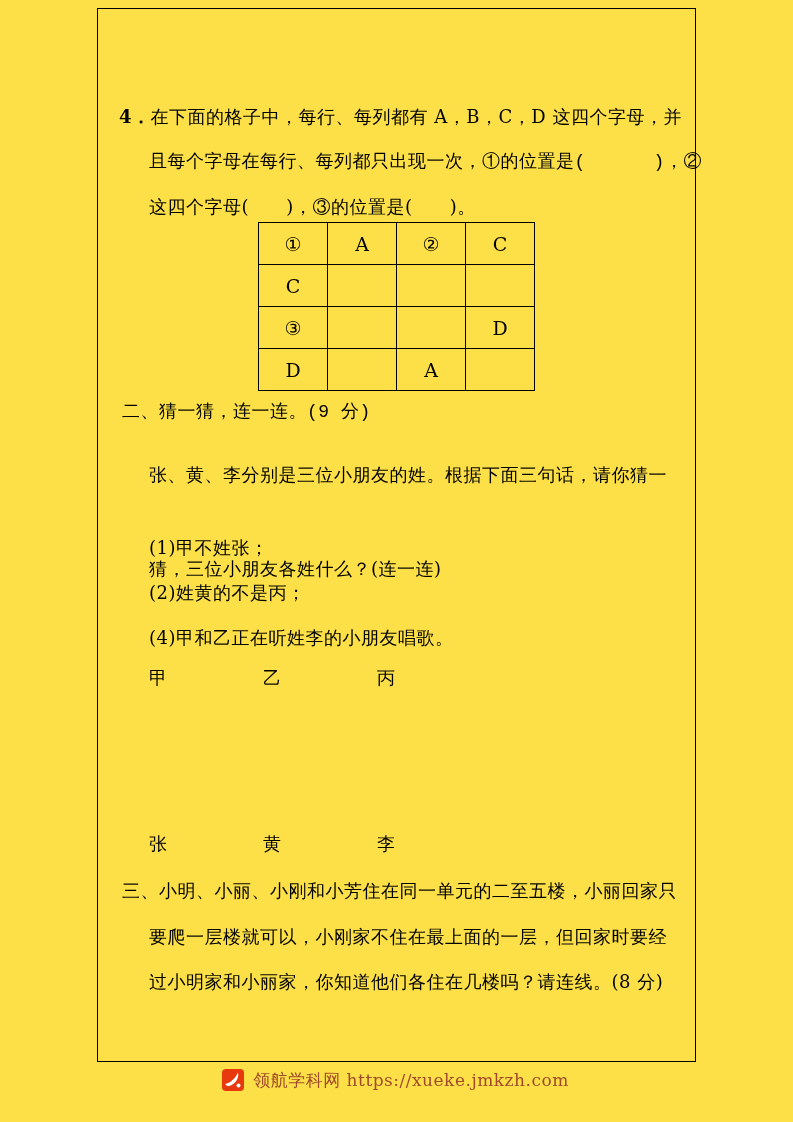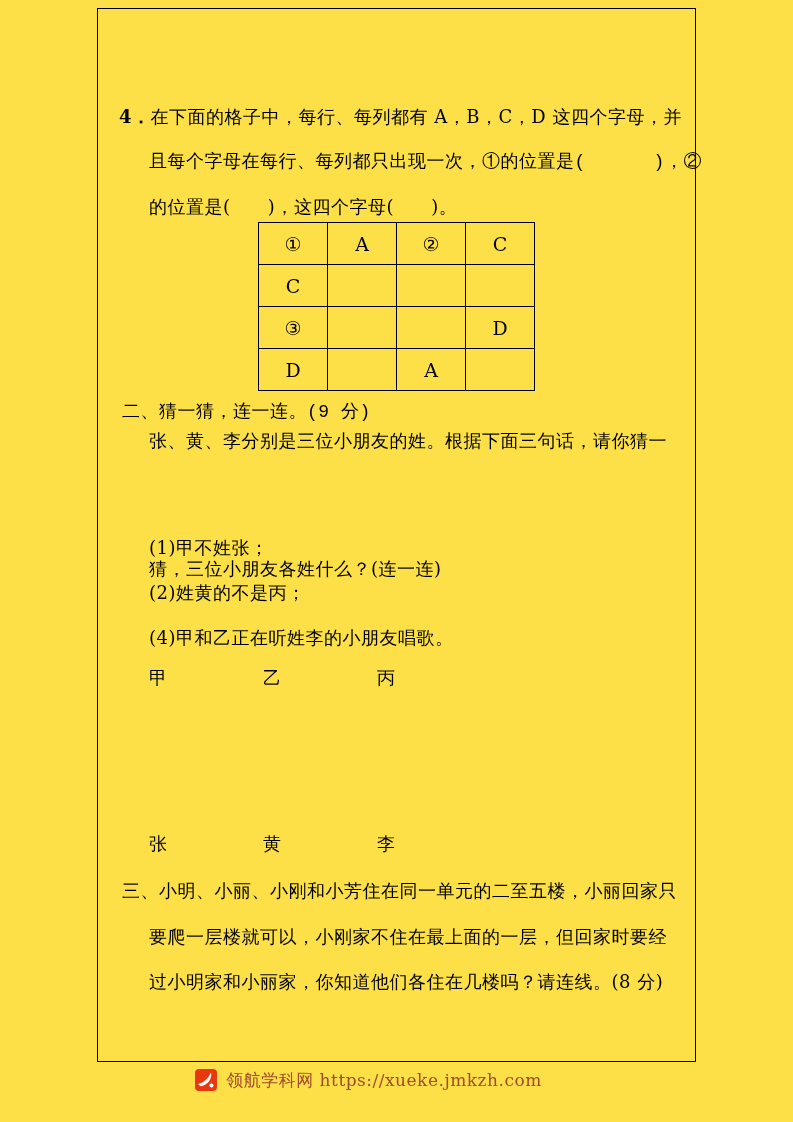--- a/index.html
+++ b/index.html
@@ -49,38 +49,39 @@
   .names .nm { position: absolute; top: 0; }
   .footer {
     position: absolute;
     left: 0;
     top: 1068px;
     width: 736px;
     display: flex;
     justify-content: center;
     align-items: center;
     gap: 8px;
+    padding-left: 27px;
   }
   .footer-text {
     font-size: 17px;
     color: #a04a2b;
     letter-spacing: 0.5px;
   }
   .logo { display: inline-flex; width: 24px; height: 24px; }
 </style>
 </head>
 <body>
 
 <div class="page">
 
   <div class="frame"></div>
 
   <div class="line" style="left:119px; top:104px;"><span class="qnum">4．</span><span>在下面的格子中，每行、每列都有 A，B，C，D 这四个字母，并</span></div>
   <div class="line" style="left:149px; top:149px;font-family:Liberation Mono, monospace;">且每个字母在每行、每列都只出现一次，①的位置是(      )，②</div>
-  <div class="line" style="left:149px; top:194px;">的位置是(      )，这四个字母(      )。</div>
+  <div class="line" style="left:149px; top:194px;">这四个字母(      )，③的位置是(      )。</div>
 
   <table class="grid">
     <tbody>
         <tr>
       <td>①</td>
       <td>A</td>
       <td>②</td>
       <td>C</td>
     </tr>
     <tr>
@@ -98,21 +99,21 @@
     <tr>
       <td>D</td>
       <td></td>
       <td>A</td>
       <td></td>
     </tr>
   </tbody>
     </table>
 
   <div class="line" style="left:122px; top:399px;font-family:Liberation Mono, monospace;">二、猜一猜，连一连。(9 分)</div>
-  <div class="line" style="left:149px; top:428px;">张、黄、李分别是三位小朋友的姓。根据下面三句话，请你猜一</div>
+  <div class="line" style="left:149px; top:462px;">张、黄、李分别是三位小朋友的姓。根据下面三句话，请你猜一</div>
   <div class="line" style="left:149px; top:516px;margin-top:40px;">猜，三位小朋友各姓什么？(连一连)</div>
   <div class="line" style="left:149px; top:535px;">(1)甲不姓张；</div>
   <div class="line" style="left:149px; top:580px;">(2)姓黄的不是丙；</div>
   <div class="line" style="left:149px; top:625px;">(4)甲和乙正在听姓李的小朋友唱歌。</div>
 
   <div class="names" style="left:149px; top:666px;">
     <span class="nm" style="left:0;">甲</span>
     <span class="nm" style="left:114px;">乙</span>
     <span class="nm" style="left:228px;">丙</span>
   </div>

